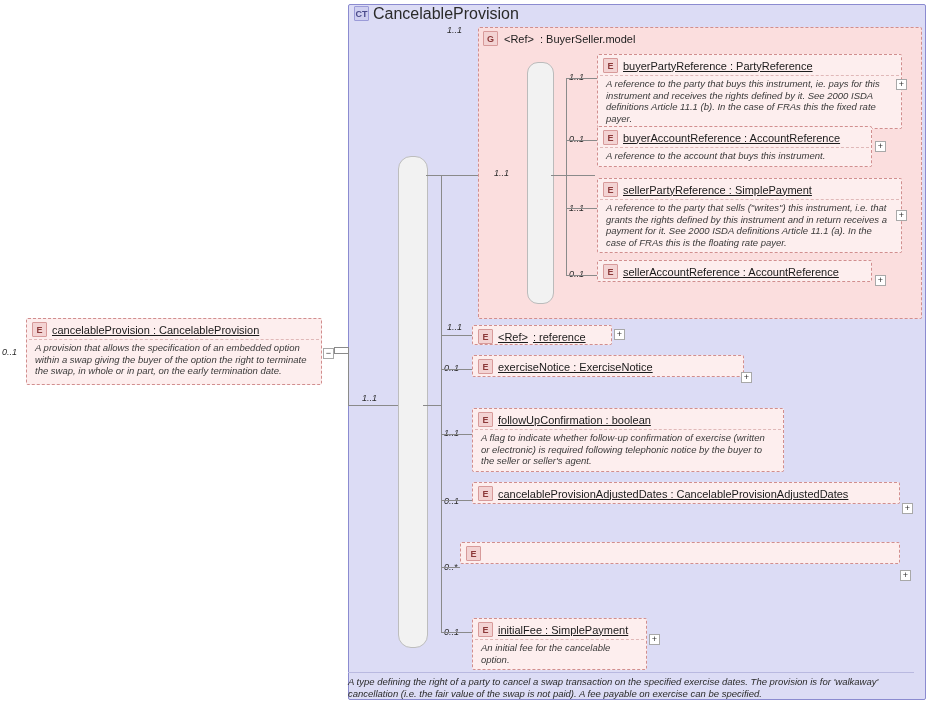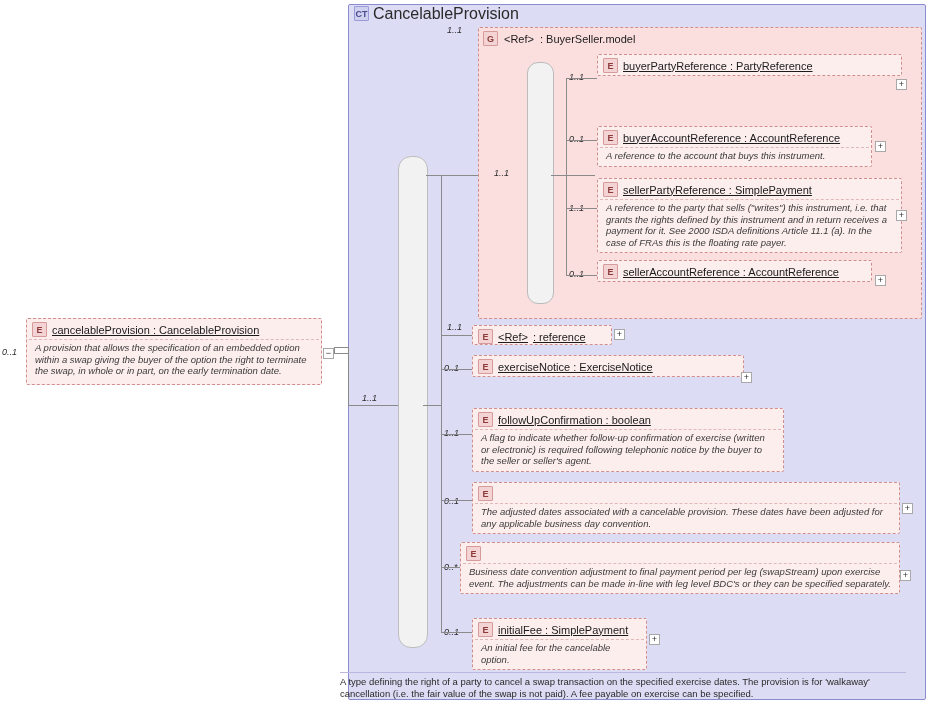--- a/index.html
+++ b/index.html
@@ -135,22 +135,22 @@
     color:#333;
   }
   .minus::after { content:"\2212"; }
 
   
   .hline { background:#8a8a8a; height:1px; }
   .vline { background:#8a8a8a; width:1px; }
 
   
   #ct-note {
-    left:340px; top:672px; width:566px;
-    font-size:9.5px; color:#2a2a2a;
+    left:348px; top:672px; width:566px;
+    font-size:9.5px; font-style:italic; color:#2a2a2a;
     line-height:11.5px;
     border-top:1px solid #b9b9e0;
     padding-top:3px;
   }
 
   
   #root-node {
     left:26px; top:318px; width:296px; height:67px;
   }
 </style>
@@ -223,20 +223,21 @@
 </div>
 <div class="abs" id="grp-seq-bar"></div>
 <div class="abs hline" style="left:551px; top:175px; width:44px;"></div>
 
 <div class="abs card" style="left:569px; top:72px;">1..1</div>
 <div class="abs node" style="left:597px; top:54px; width:305px;">
   <div class="node-head">
     <span class="badge e">E</span>
     <span class="node-title">buyerPartyReference : PartyReference</span>
   </div>
+  <div class="node-doc">A reference to the party that buys this instrument, ie. pays for this instrument and receives the rights defined by it. See 2000 ISDA definitions Article 11.1 (b). In the case of FRAs this the fixed rate payer.</div>
 </div>
 <div class="abs plus" style="left:896px; top:79px;"></div>
 
 <div class="abs card" style="left:569px; top:134px;">0..1</div>
 <div class="abs node" style="left:597px; top:126px; width:275px;">
   <div class="node-head">
     <span class="badge e">E</span>
     <span class="node-title">buyerAccountReference : AccountReference</span>
   </div>
   <div class="node-doc">A reference to the account that buys this instrument.</div>
@@ -297,32 +298,31 @@
     <span class="node-title">followUpConfirmation : boolean</span>
   </div>
   <div class="node-doc">A flag to indicate whether follow-up confirmation of exercise (written or electronic) is required following telephonic notice by the buyer to the seller or seller's agent.</div>
 </div>
 <div class="abs hline" style="left:441px; top:434px; width:31px;"></div>
 
 <div class="abs card" style="left:444px; top:496px;">0..1</div>
 <div class="abs node" style="left:472px; top:482px; width:428px;">
   <div class="node-head">
     <span class="badge e">E</span>
-  </div>
-  <div class="node-doc">The adjusted dates associated with a cancelable provision. These dates have been adjusted for any applicable business day convention.</div>
+    <span class="node-title">cancelableProvisionAdjustedDates : CancelableProvisionAdjustedDates</span>
+  </div>
 </div>
 <div class="abs plus" style="left:902px; top:503px;"></div>
 <div class="abs hline" style="left:441px; top:500px; width:31px;"></div>
 
 <div class="abs card" style="left:444px; top:562px;">0..*</div>
 <div class="abs node" style="left:460px; top:542px; width:440px;">
   <div class="node-head">
     <span class="badge e">E</span>
   </div>
-  <div class="node-doc">Business date convention adjustment to final payment period per leg (swapStream) upon exercise event. The adjustments can be made in-line with leg level BDC's or they can be specified separately.</div>
 </div>
 <div class="abs plus" style="left:900px; top:570px;"></div>
 <div class="abs hline" style="left:441px; top:567px; width:19px;"></div>
 
 <div class="abs card" style="left:444px; top:627px;">0..1</div>
 <div class="abs node" style="left:472px; top:618px; width:175px;">
   <div class="node-head">
     <span class="badge e">E</span>
     <span class="node-title">initialFee : SimplePayment</span>
   </div>

